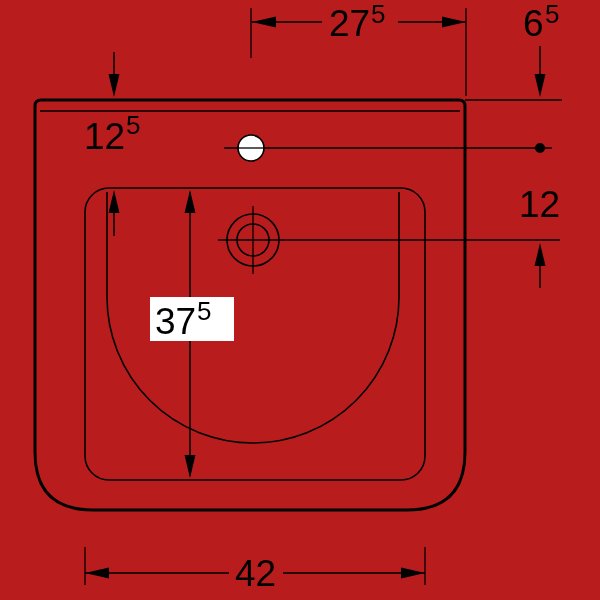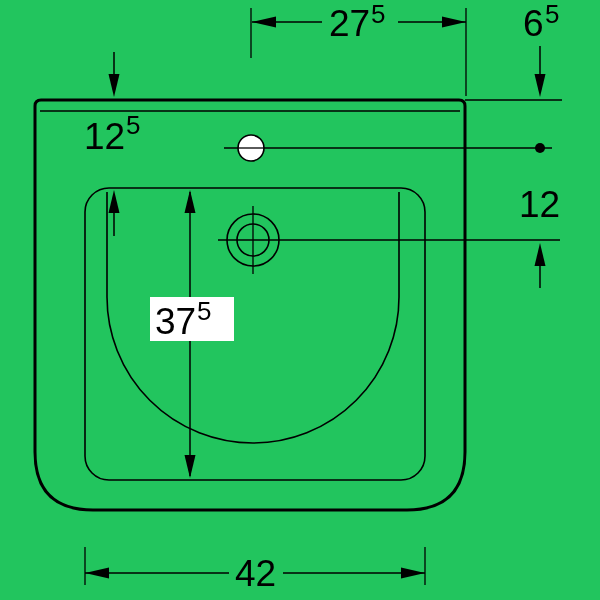--- a/index.html
+++ b/index.html
@@ -3,21 +3,21 @@
 <meta charset="utf-8">
 <style>
   html, body {
     margin: 0;
     padding: 0;
     background: #ffffff;
   }
   .drawing-canvas {
     width: 600px;
     height: 600px;
-    background: #22c55e;
+    background: #b91c1c;
     font-family: "Liberation Sans", sans-serif;
     position: relative;
     overflow: hidden;
   }
   svg { display: block; }
   .dim-text {
     font-family: "Liberation Sans", sans-serif;
     fill: #000000;
     font-weight: 400;
   }

